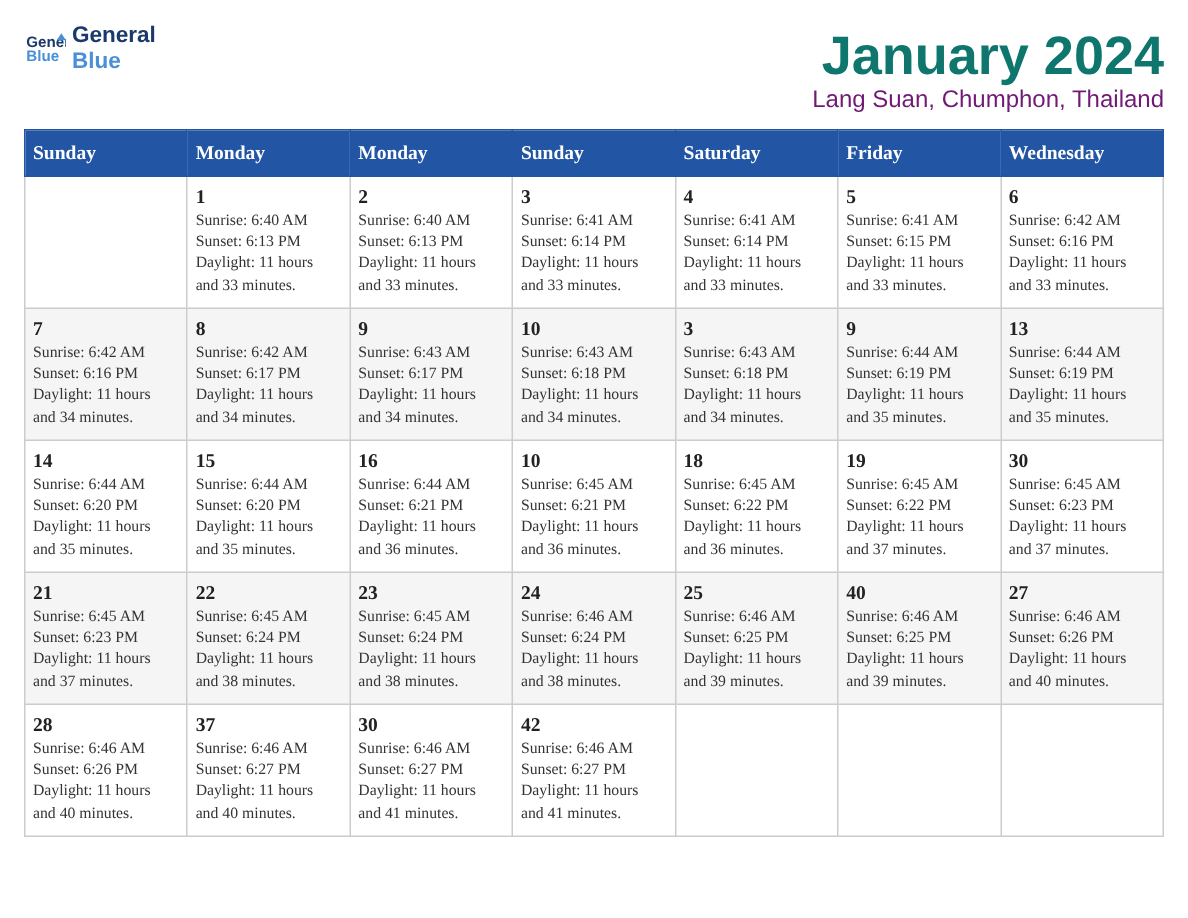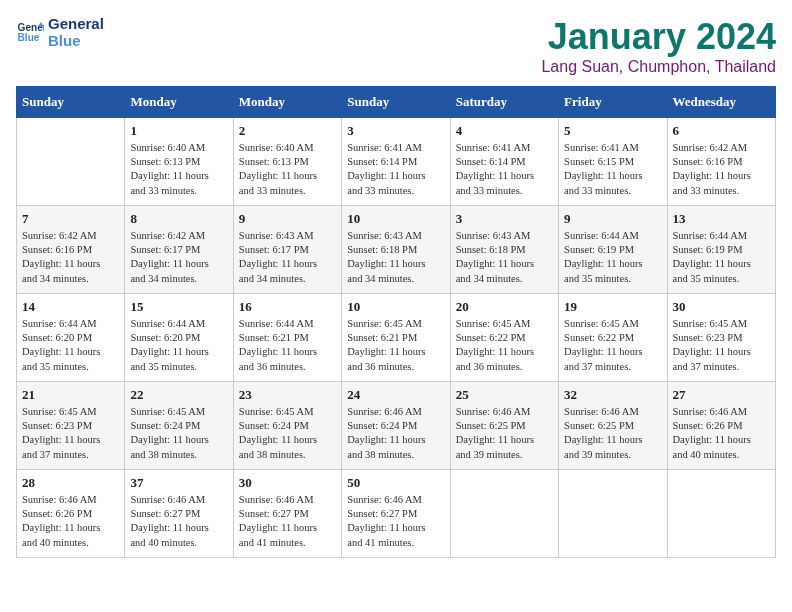--- a/index.html
+++ b/index.html
@@ -228,21 +228,21 @@
 and 36 minutes.</div>
         </td>
         <td>
           <span class="day-num">10</span>
           <div class="cell-text" style="white-space: pre-line;">Sunrise: 6:45 AM
 Sunset: 6:21 PM
 Daylight: 11 hours
 and 36 minutes.</div>
         </td>
         <td>
-          <span class="day-num">20</span>
+          <span class="day-num">18</span>
           <div class="cell-text" style="white-space: pre-line;">Sunrise: 6:45 AM
 Sunset: 6:22 PM
 Daylight: 11 hours
 and 36 minutes.</div>
         </td>
         <td>
           <span class="day-num">19</span>
           <div class="cell-text" style="white-space: pre-line;">Sunrise: 6:45 AM
 Sunset: 6:22 PM
 Daylight: 11 hours
@@ -286,21 +286,21 @@
 and 38 minutes.</div>
         </td>
         <td>
           <span class="day-num">25</span>
           <div class="cell-text" style="white-space: pre-line;">Sunrise: 6:46 AM
 Sunset: 6:25 PM
 Daylight: 11 hours
 and 39 minutes.</div>
         </td>
         <td>
-          <span class="day-num">32</span>
+          <span class="day-num">40</span>
           <div class="cell-text" style="white-space: pre-line;">Sunrise: 6:46 AM
 Sunset: 6:25 PM
 Daylight: 11 hours
 and 39 minutes.</div>
         </td>
         <td>
           <span class="day-num">27</span>
           <div class="cell-text" style="white-space: pre-line;">Sunrise: 6:46 AM
 Sunset: 6:26 PM
 Daylight: 11 hours
@@ -323,21 +323,21 @@
 and 40 minutes.</div>
         </td>
         <td>
           <span class="day-num">30</span>
           <div class="cell-text" style="white-space: pre-line;">Sunrise: 6:46 AM
 Sunset: 6:27 PM
 Daylight: 11 hours
 and 41 minutes.</div>
         </td>
         <td>
-          <span class="day-num">50</span>
+          <span class="day-num">42</span>
           <div class="cell-text" style="white-space: pre-line;">Sunrise: 6:46 AM
 Sunset: 6:27 PM
 Daylight: 11 hours
 and 41 minutes.</div>
         </td>
         <td class="empty"></td>
         <td class="empty"></td>
         <td class="empty"></td>
       </tr>
     </tbody>

